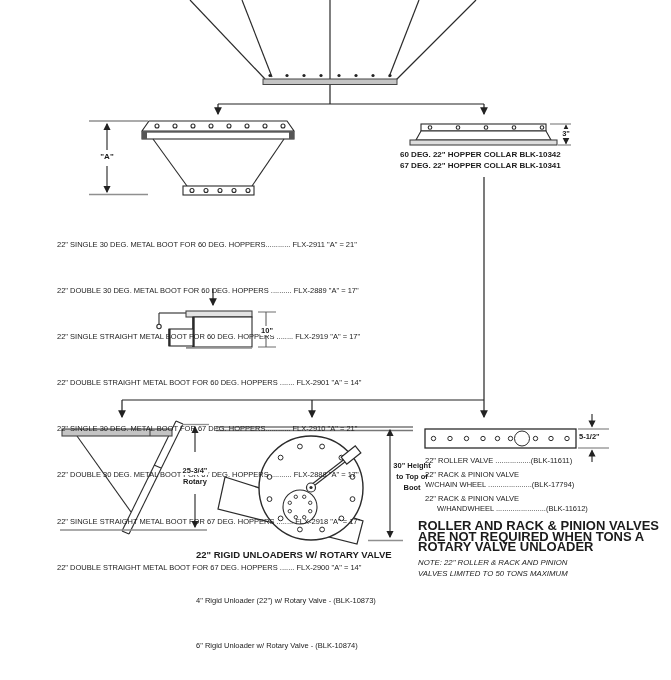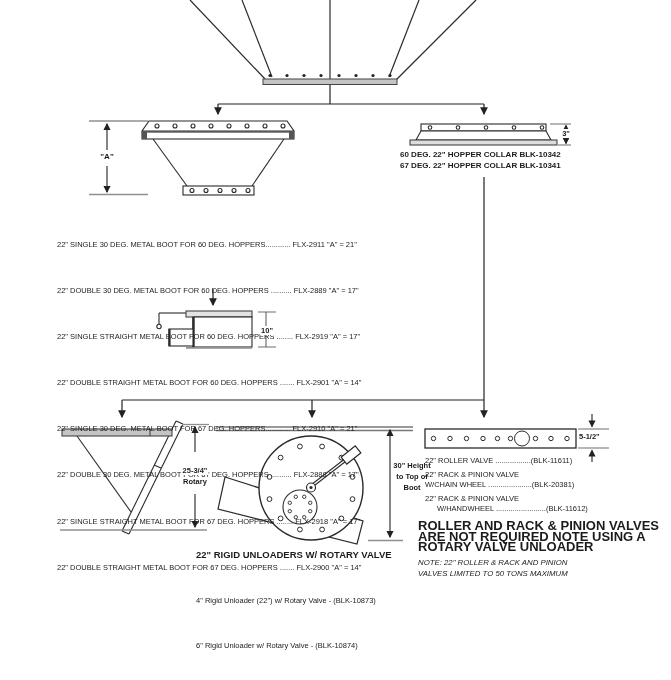--- a/index.html
+++ b/index.html
@@ -244,26 +244,26 @@
   <div class="dimlab" style="left:195px;top:477px;">Rotary</div>
 
   <div class="dimlab" style="left:412px;top:461px;">30" Height</div>
   <div class="dimlab" style="left:412px;top:472px;">to Top of</div>
   <div class="dimlab" style="left:412px;top:483px;">Boot</div>
 
   <div class="dimlab left-anchor" style="left:578px;top:432px;">5-1/2"</div>
 
   <div class="txt valve-line" style="left:425px;top:456px;">22" ROLLER VALVE .................(BLK-11611)</div>
   <div class="txt valve-line" style="left:425px;top:470px;">22" RACK &amp; PINION VALVE</div>
-  <div class="txt valve-line" style="left:425px;top:480px;">W/CHAIN WHEEL .....................(BLK-20381)</div>
+  <div class="txt valve-line" style="left:425px;top:480px;">W/CHAIN WHEEL .....................(BLK-17794)</div>
   <div class="txt valve-line" style="left:425px;top:494px;">22" RACK &amp; PINION VALVE</div>
   <div class="txt valve-line" style="left:437px;top:504px;">W/HANDWHEEL ........................(BLK-11612)</div>
 
   <div class="txt bold-note" style="left:418px;top:521px;">ROLLER AND RACK &amp; PINION VALVES</div>
-  <div class="txt bold-note" style="left:418px;top:531.5px;">ARE NOT REQUIRED NOTE USING A</div>
+  <div class="txt bold-note" style="left:418px;top:531.5px;">ARE NOT REQUIRED WHEN TONS A</div>
   <div class="txt bold-note" style="left:418px;top:542px;">ROTARY VALVE UNLOADER</div>
 
   <div class="txt italic-note" style="left:418px;top:558px;">NOTE: 22" ROLLER &amp; RACK AND PINION</div>
   <div class="txt italic-note" style="left:418px;top:568.5px;font-style:italic;">VALVES LIMITED TO 50 TONS MAXIMUM</div>
 
   <div class="txt unl-title" style="left:196px;top:549px;">22" RIGID UNLOADERS W/ ROTARY VALVE</div>
   <div class="txt" style="left:196px;top:560px;">
     <div class="unl-item">4" Rigid Unloader (22") w/ Rotary Valve - (BLK-10873)</div>
     <div class="unl-item">6" Rigid Unloader w/ Rotary Valve - (BLK-10874)</div>
     

